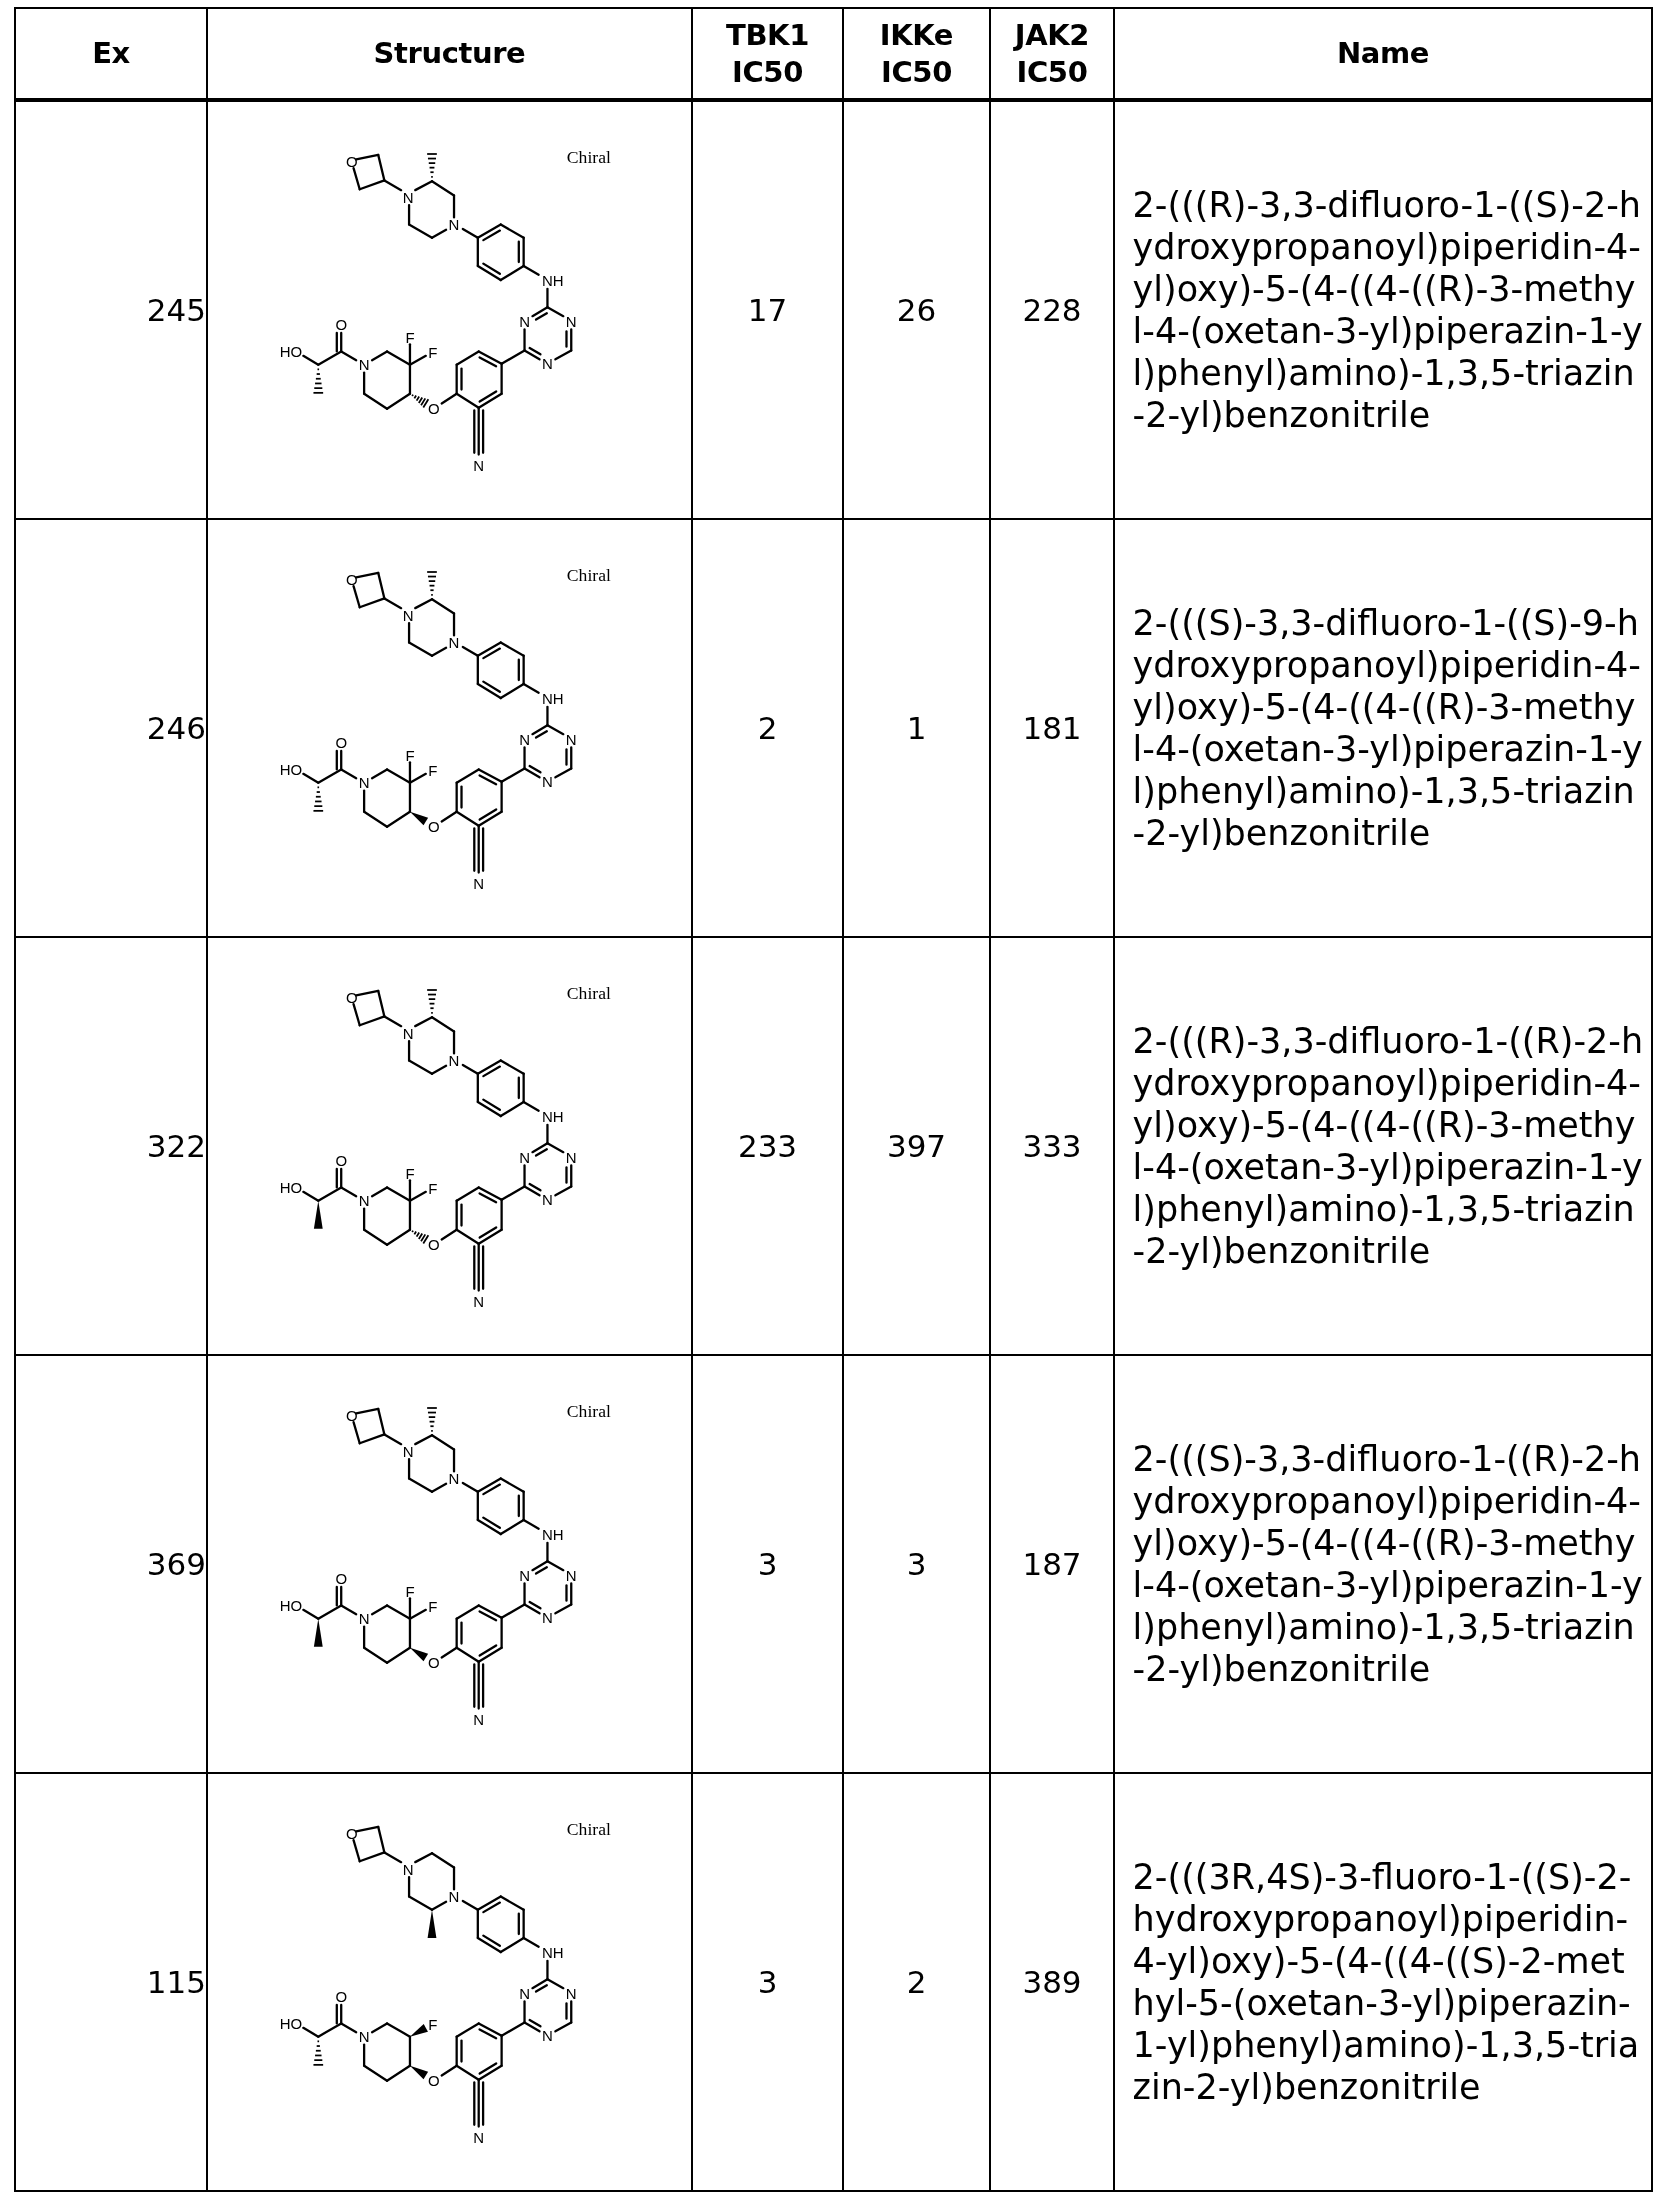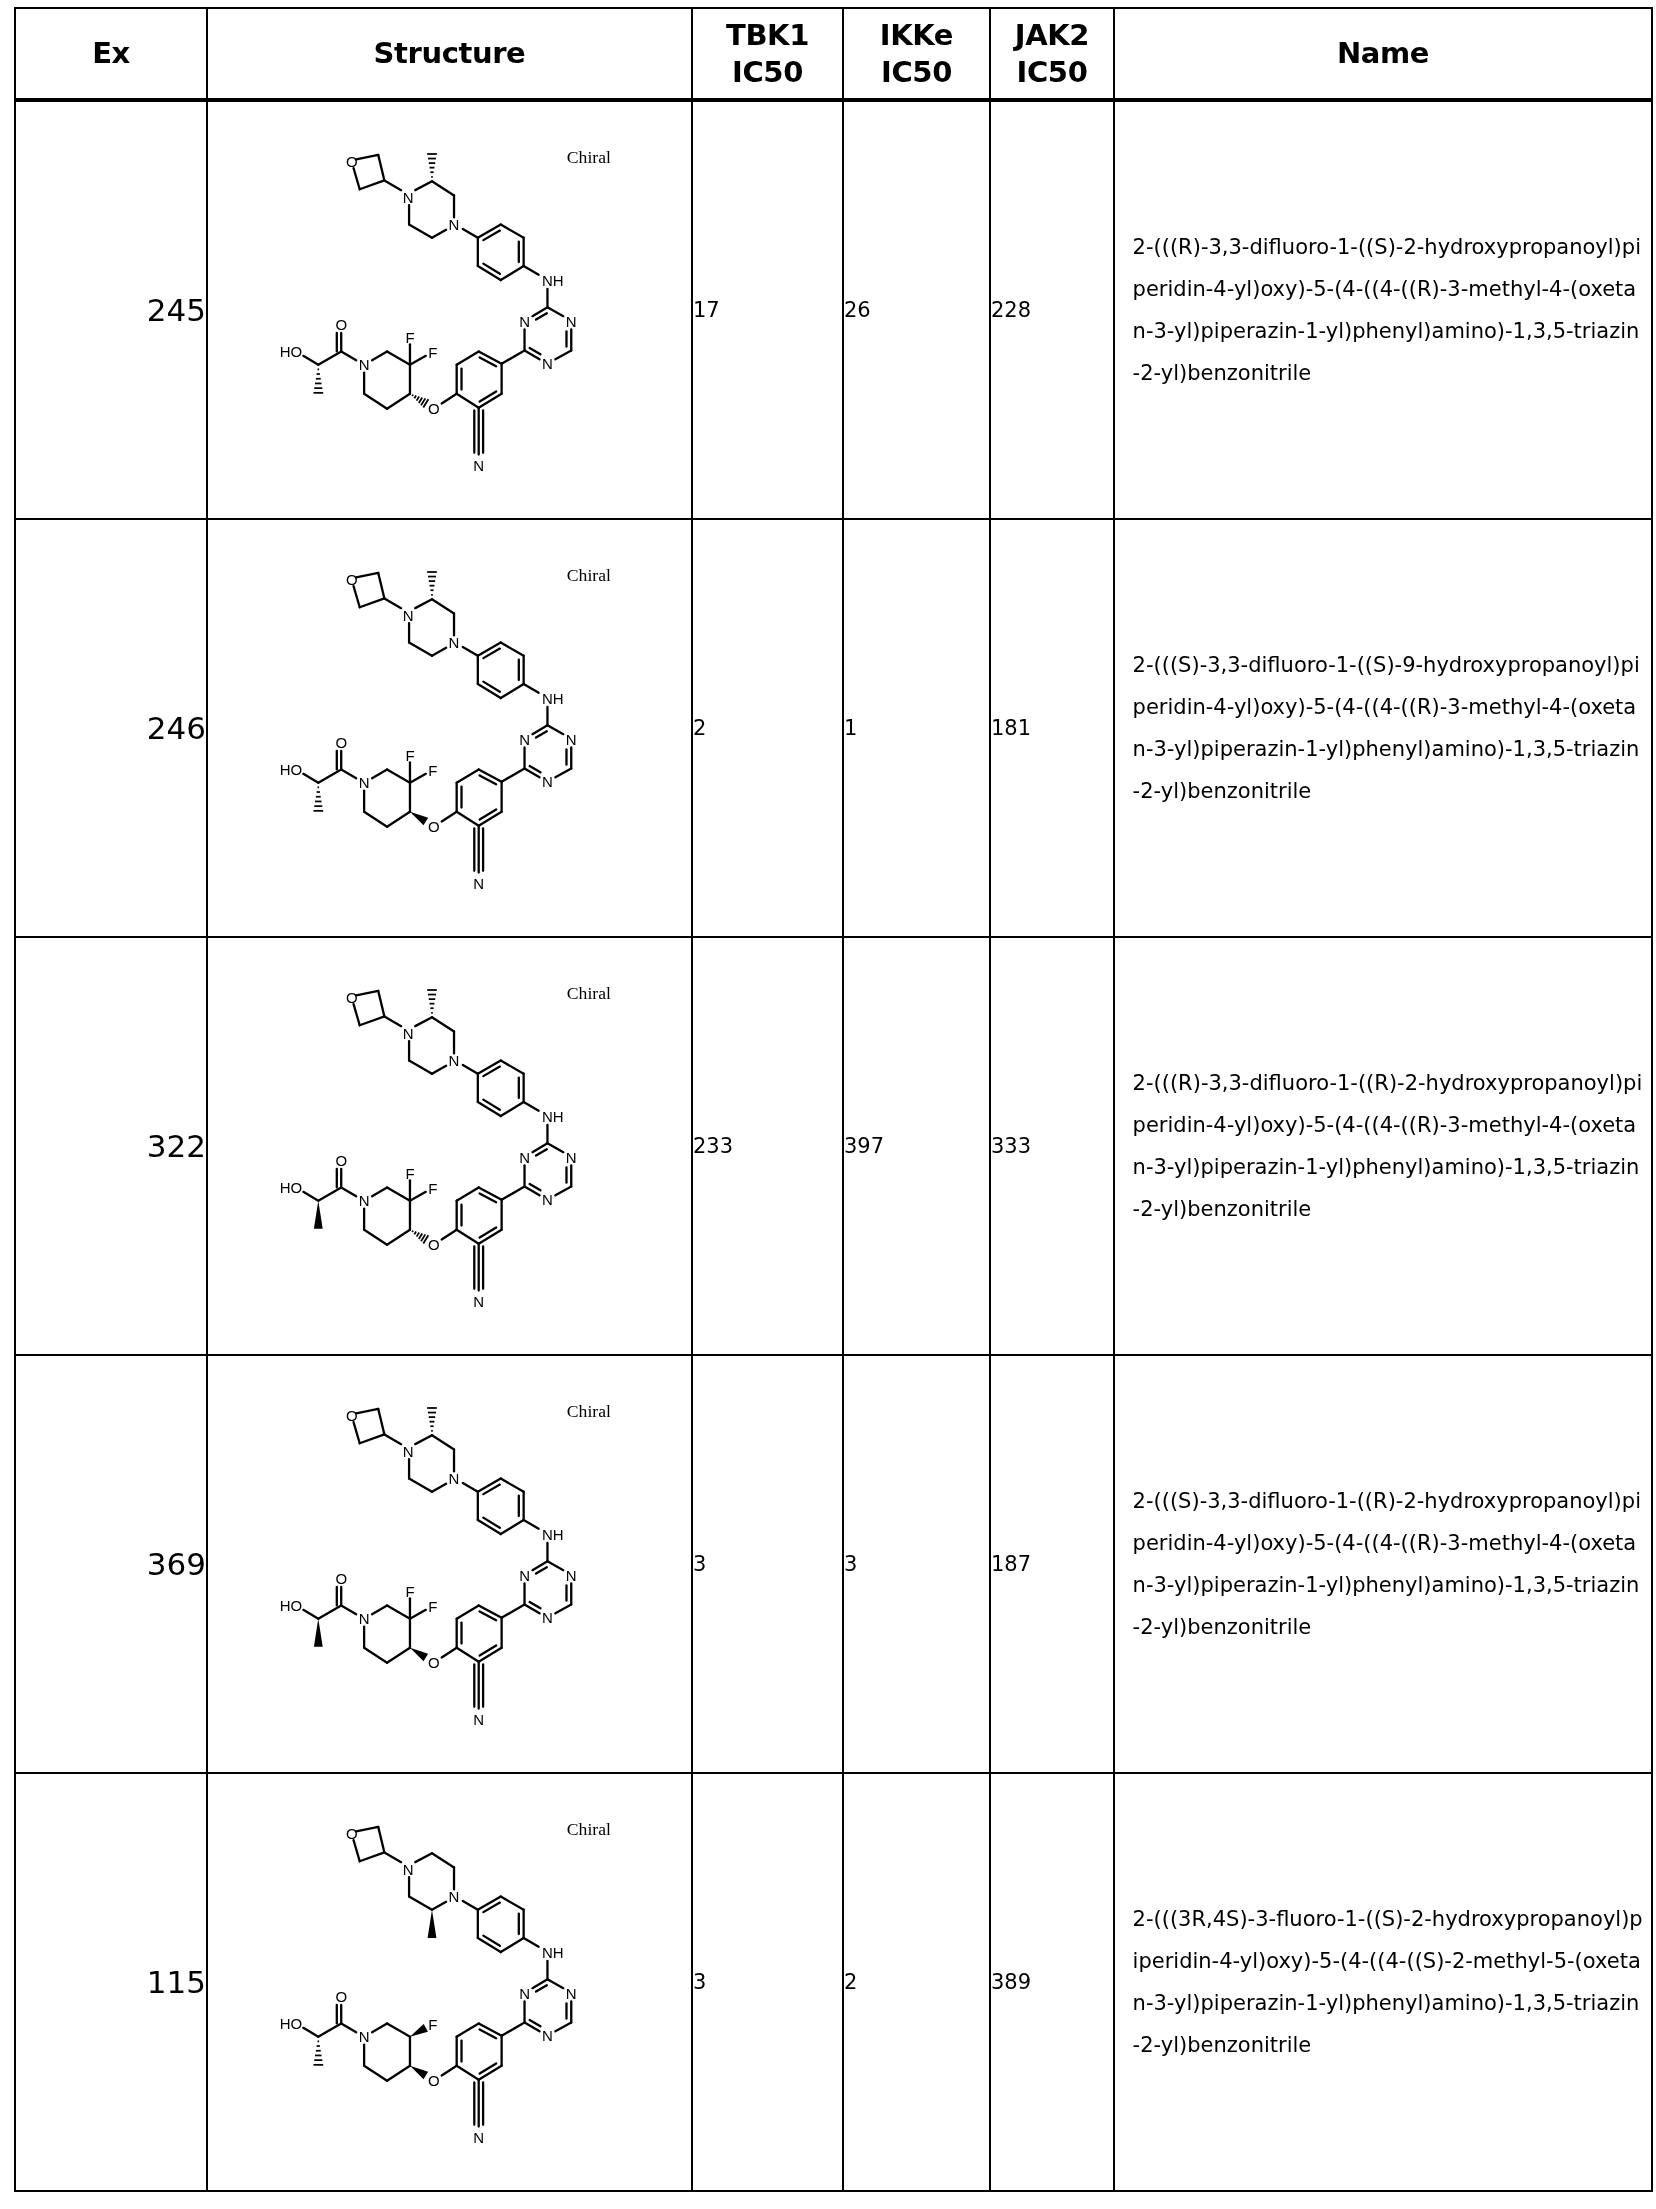--- a/index.html
+++ b/index.html
@@ -3,23 +3,23 @@
 <meta charset="utf-8">
 <style>
   html, body { margin: 0; padding: 0; background: #ffffff; }
   body { width: 1657px; height: 2209px; position: relative; overflow: hidden; font-family: "DejaVu Sans", "Liberation Sans", sans-serif; color: #000; }
   table.cmpd { position: absolute; left: 14px; top: 7px; border-collapse: collapse; table-layout: fixed; width: 1638px; }
   table.cmpd th, table.cmpd td { border: 2.6px solid #000; padding: 0; vertical-align: middle; }
   table.cmpd th { height: 89px; font-weight: bold; font-size: 29px; line-height: 37px; text-align: center; font-family: "DejaVu Sans", sans-serif; letter-spacing: -0.4px; }
   table.cmpd thead tr { border-bottom: 4.4px solid #000; }
   table.cmpd thead th { border-bottom-width: 4.4px; }
   table.cmpd td { height: 416px; }
-  table.cmpd td.num { font-size: 21px; }
+  table.cmpd td.num { text-align: center; font-size: 31px; }
   table.cmpd td.ex { text-align: right; font-size: 31px; }
-  table.cmpd td.name { font-size: 21px; line-height: 42px; padding: 0 7px 0 17.6px; word-break: break-all; white-space: pre-line; margin-left: 48px; }
+  table.cmpd td.name { font-size: 35px; line-height: 42px; padding: 0 7px 0 17.6px; word-break: break-all; white-space: pre-line; margin-left: 48px; }
   .col-ex { width: 192px; } .col-struct { width: 485px; } .col-tbk { width: 151px; } .col-ikk { width: 147px; } .col-jak { width: 124px; } .col-name { width: 538px; }
   td.struct { position: relative; }
   td.struct svg { display: block; width: 485px; height: 416px; }
   .atom { font-family: "Liberation Sans", sans-serif; font-size: 17px; fill: #000; }
   .chiral { font-family: "Liberation Serif", serif; font-size: 20px; fill: #000; }
   .bond { stroke: #000; stroke-width: 2.6; fill: none; stroke-linecap: round; }
 </style>
 </head>
 <body>
 

